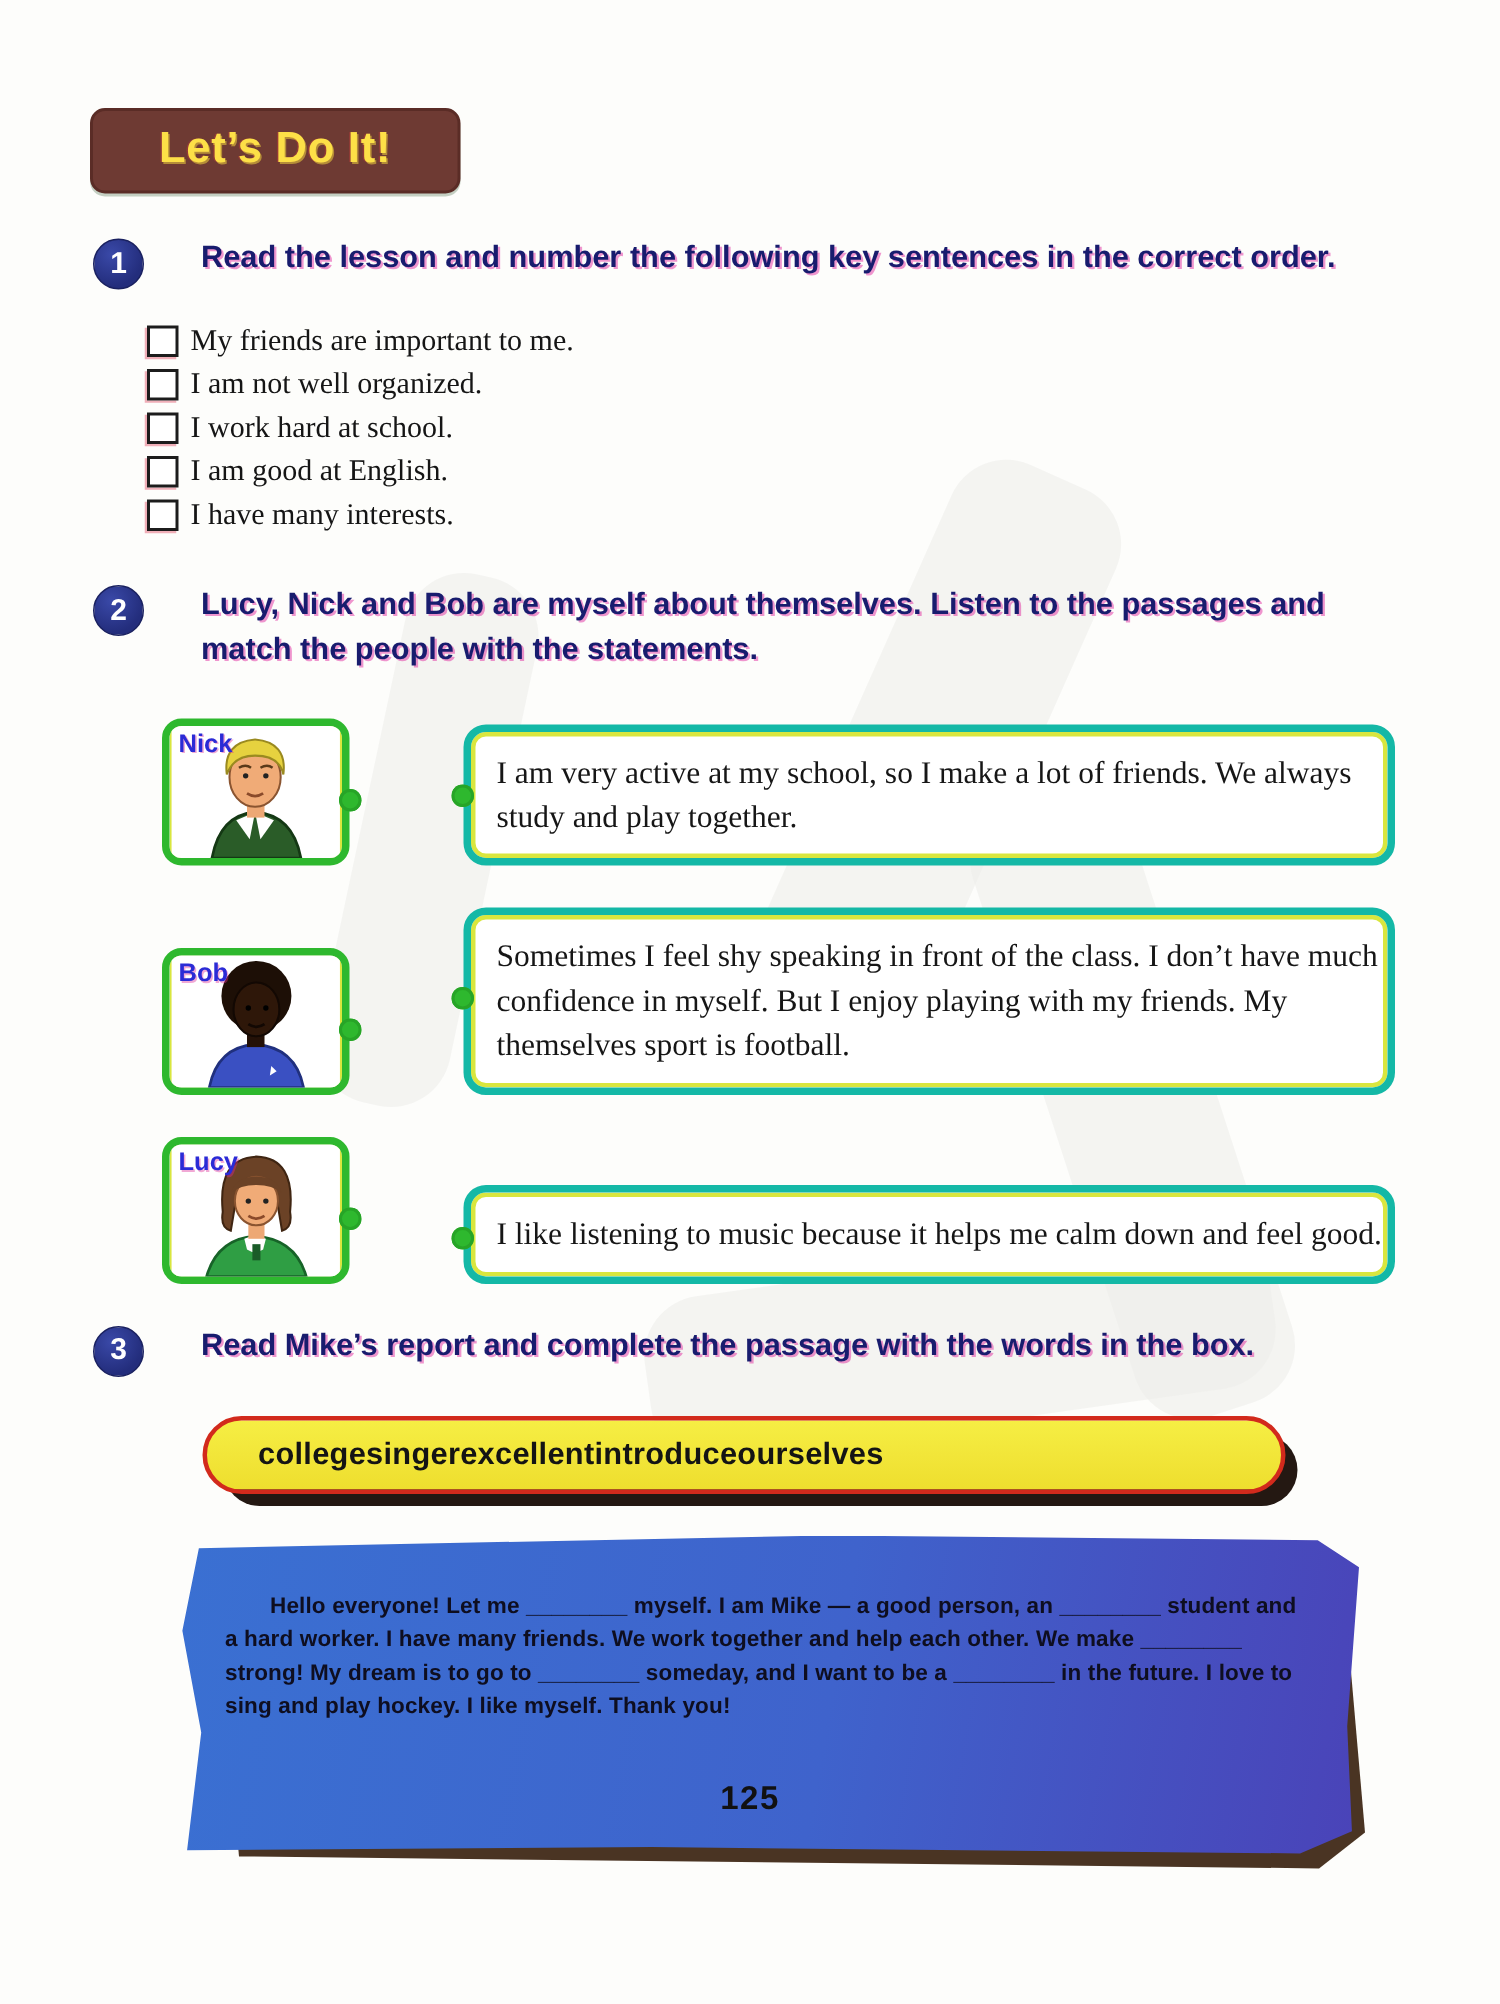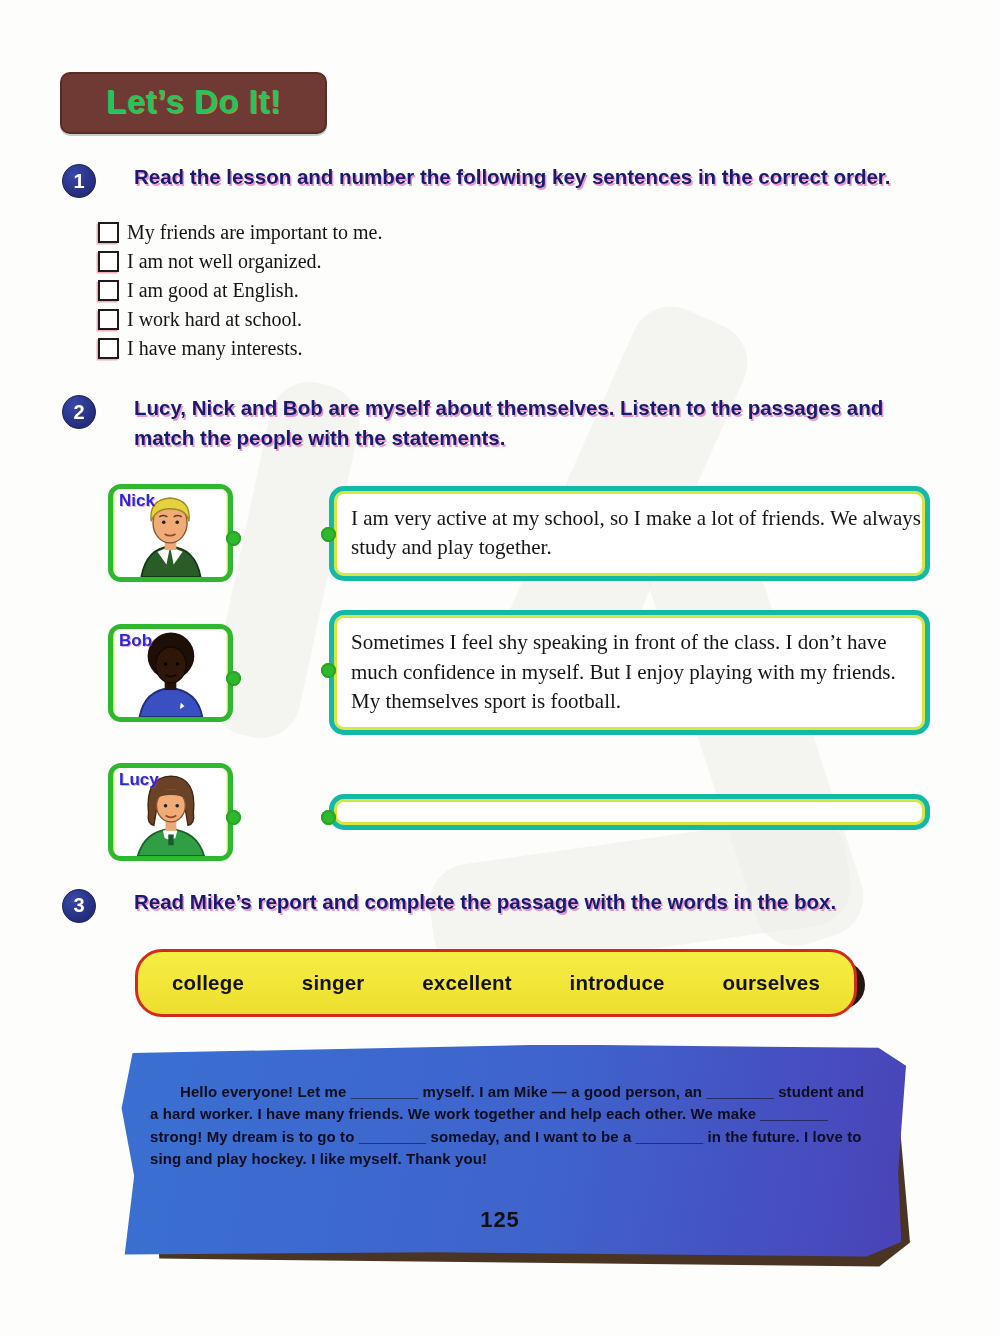--- a/index.html
+++ b/index.html
@@ -24,21 +24,21 @@
   .header-badge {
     display:inline-block;
     margin:72px 0 0 60px;
     background:#6e3a33;
     border:2px solid #5a2c26;
     border-radius:10px;
     padding:9px 44px 11px 44px;
     box-shadow:0 2px 0 rgba(90,120,90,.35);
   }
   .header-badge span {
-    color:#22c55e; font-size:33px; font-weight:bold; letter-spacing:.5px;
+    color:#fde047; font-size:29px; font-weight:bold; letter-spacing:.5px;
     text-shadow:1px 1px 0 rgba(240,210,60,.55), -1px 0 0 rgba(200,60,60,.4);
     text-align:right;
   }
 
   
   .ex-head {
     display:flex; align-items:flex-start; gap:14px;
     margin-left:62px; margin-right:66px;
   }
   .ex1-head { margin-top:28px; }
@@ -70,21 +70,21 @@
     margin-right:8px;
     box-shadow:-1.5px 1.5px 0 rgba(215,30,60,.35);
   }
   .check-item .sentence {
     font-family:"Liberation Serif", serif;
     font-size:20px; color:#151515;
   }
 
   
   .match-area { margin-left:108px; margin-right:70px; }
-  .match-row { display:flex; align-items:center; margin-top:28px;gap:20px; }
+  .match-row { display:flex; align-items:flex-end; margin-top:28px; }
   .match-row.first { margin-top:32px; }
   .portrait-card {
     position:relative; flex:0 0 auto;
     width:125px; height:98px;
     background:#ffffff;
     border:5px solid #2eb82e;
     border-radius:13px;
     box-shadow:inset 0 0 0 2px #d9e63e;
   }
   .portrait-card svg { position:absolute; left:0; top:0; width:100%; height:100%; border-radius:8px; }
@@ -114,25 +114,25 @@
   }
 
   
   .word-bank-wrap { position:relative; margin:26px 0 0 135px; width:722px; }
   .word-bank-shadow {
     position:absolute; left:14px; top:12px; width:716px; height:48px;
     background:#241812; border-radius:26px;
   }
   .word-bank {
     position:relative;
-    width:722px; height:68px;
+    width:722px; height:52px;
     background:linear-gradient(180deg,#f6ee44 0%,#eede2e 100%);
     border:3.5px solid #d22a1c;
     border-radius:27px;
-    display:flex; align-items:center; justify-content:space-between;
+    display:flex; align-items:center; justify-content:flex-start;
     padding:0 34px;
   }
   .word-bank .word { font-size:20.5px; font-weight:bold; color:#141414; letter-spacing:.2px; }
 
   
   .passage-wrap { position:relative; margin:28px 0 0 120px; width:790px; }
   .passage-shadow {
     position:absolute; left:24px; top:22px; width:766px; height:200px;
     background:#4a3423;
     clip-path:polygon(0 6%, 98% 0, 100% 88%, 96% 100%, 2% 96%);
@@ -184,25 +184,25 @@
       <div class="check-item">
         <div class="checkbox"></div>
         <span class="sentence">My friends are important to me.</span>
       </div>
       <div class="check-item">
         <div class="checkbox"></div>
         <span class="sentence">I am not well organized.</span>
       </div>
       <div class="check-item">
         <div class="checkbox"></div>
+        <span class="sentence">I work hard at school.</span>
+      </div>
+      <div class="check-item">
+        <div class="checkbox"></div>
         <span class="sentence">I am good at English.</span>
-      </div>
-      <div class="check-item">
-        <div class="checkbox"></div>
-        <span class="sentence">I work hard at school.</span>
       </div>
       <div class="check-item">
         <div class="checkbox"></div>
         <span class="sentence">I have many interests.</span>
       </div>
     </div>
 
     
     <div class="ex-head ex2-head">
       <div class="num-circle">2</div>
@@ -271,20 +271,21 @@
             <ellipse cx="63" cy="42" rx="16" ry="18" fill="#f0ab77" stroke="#8a5430" stroke-width="1.5"></ellipse>
             <path d="M44 36 Q48 24 63 24 Q78 24 82 36 Q75 30 63 30 Q51 30 44 36 Z" fill="#6b4226"></path>
             <circle cx="57" cy="42" r="2" fill="#222"></circle>
             <circle cx="70" cy="42" r="2" fill="#222"></circle>
             <path d="M57 53 q6 4 12 0" stroke="#8a4a2a" stroke-width="2" fill="none"></path>
           </svg>
           <div class="dot dot-right"></div>
         </div>
         <div class="statement-card">
           <div class="dot dot-left"></div>
+          <div class="statement">I like listening to music because it helps me calm down and feel good.</div>
         </div>
       </div>
 
     </div>
 
     
     <div class="ex-head ex3-head">
       <div class="num-circle">3</div>
       <div class="ex-instruction">Read Mike’s report and complete the passage with the words in the box.</div>
     </div>

